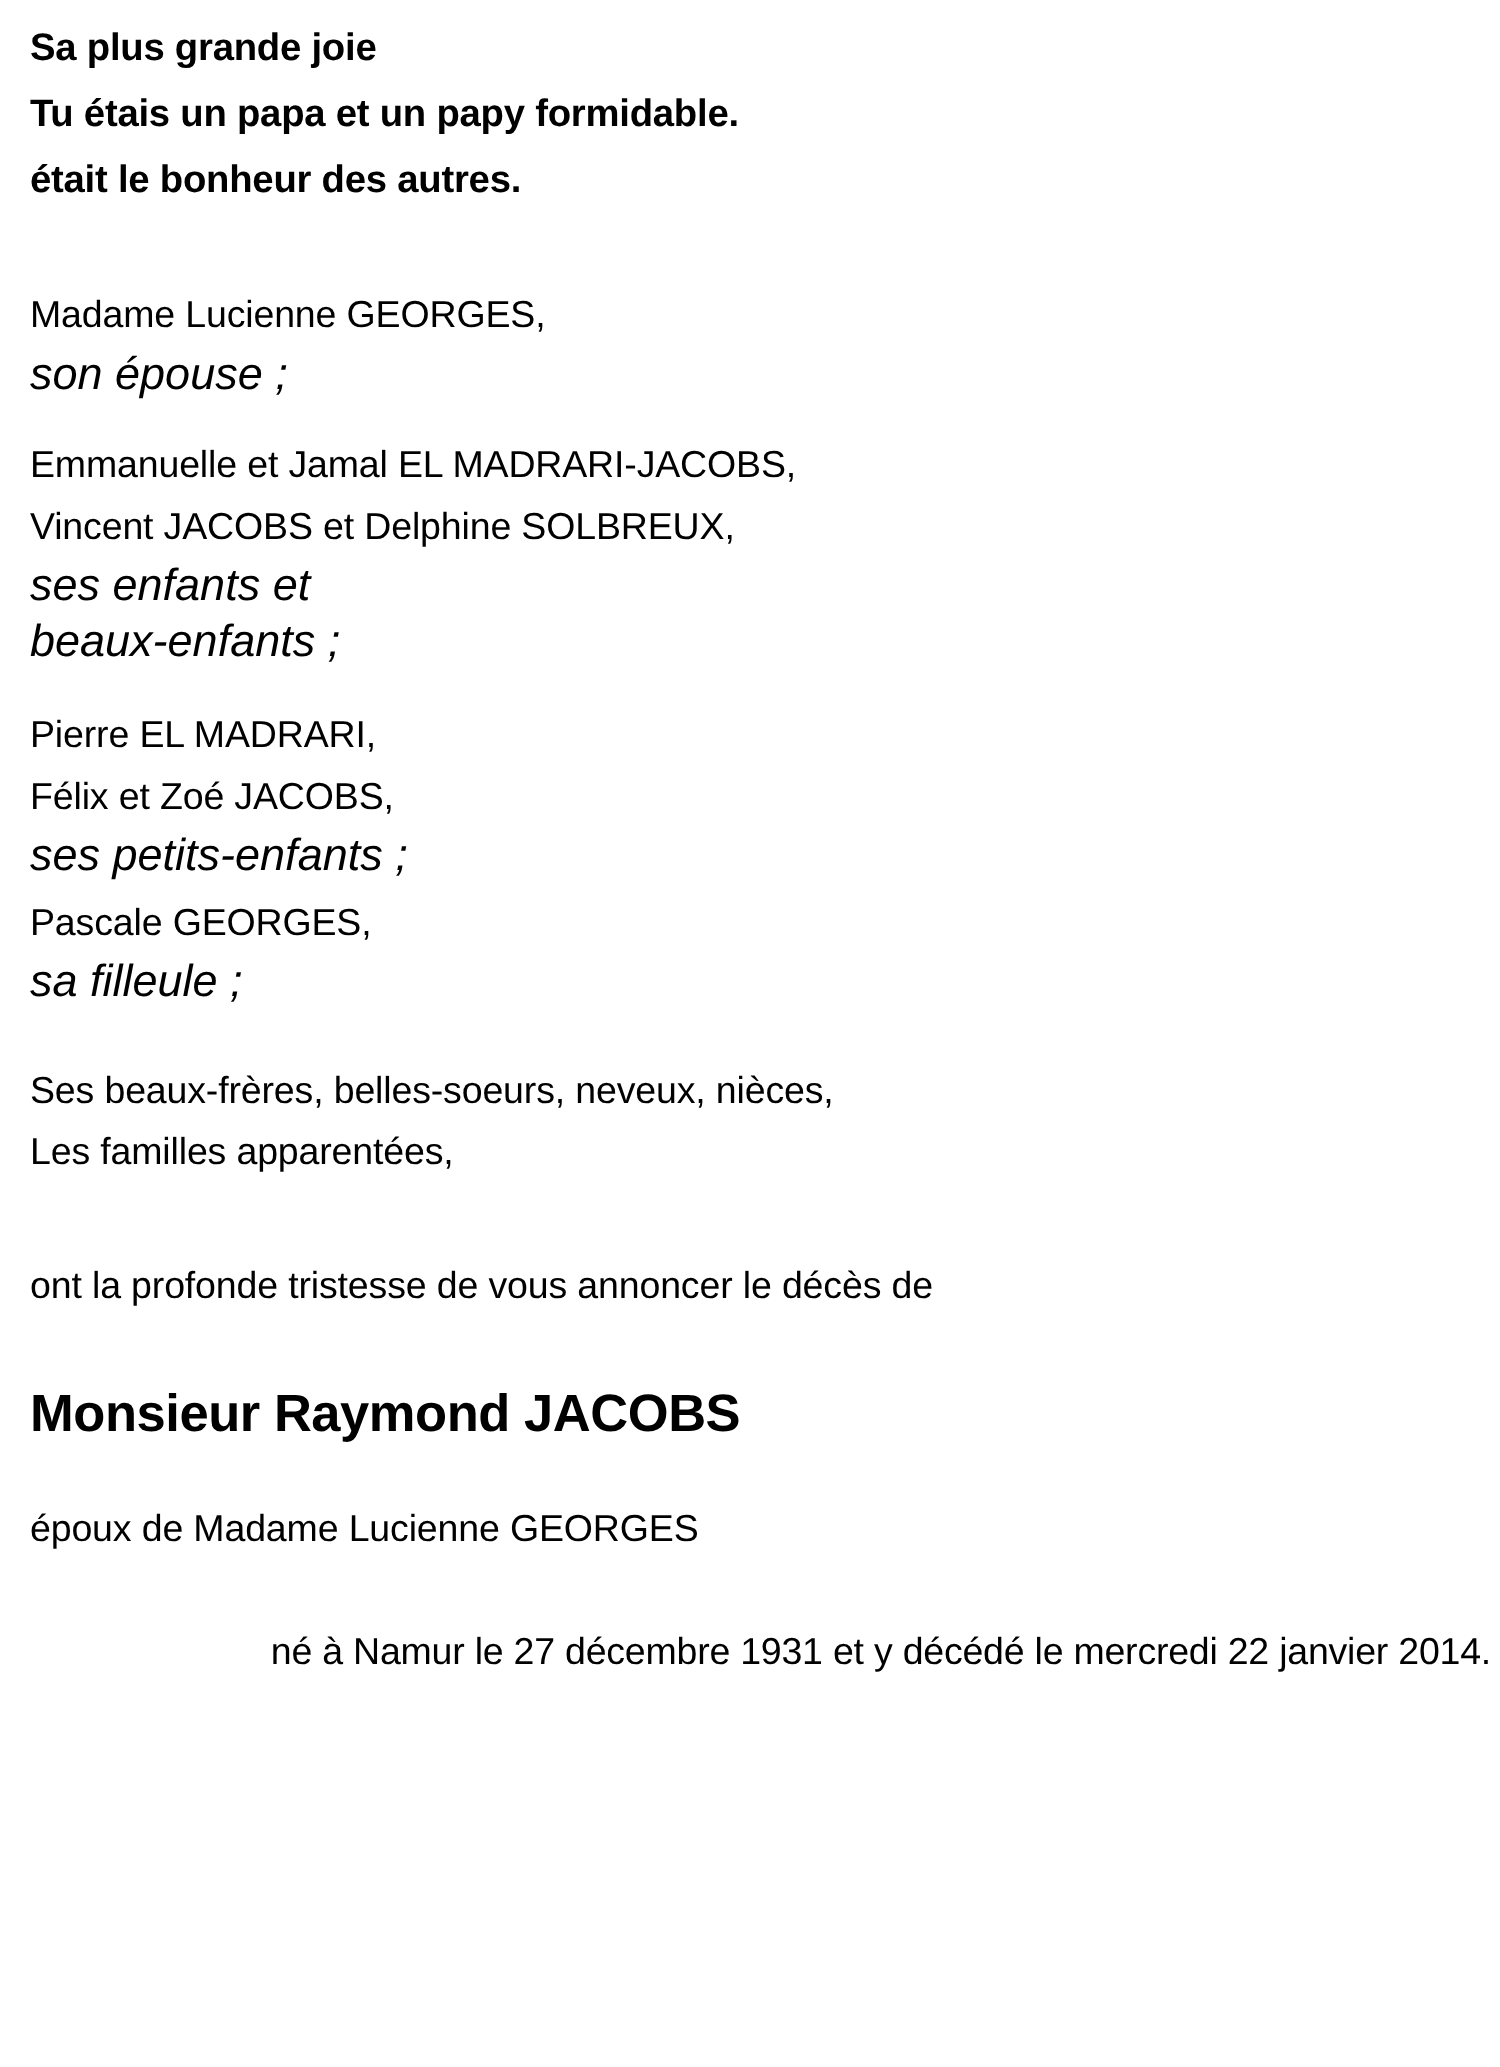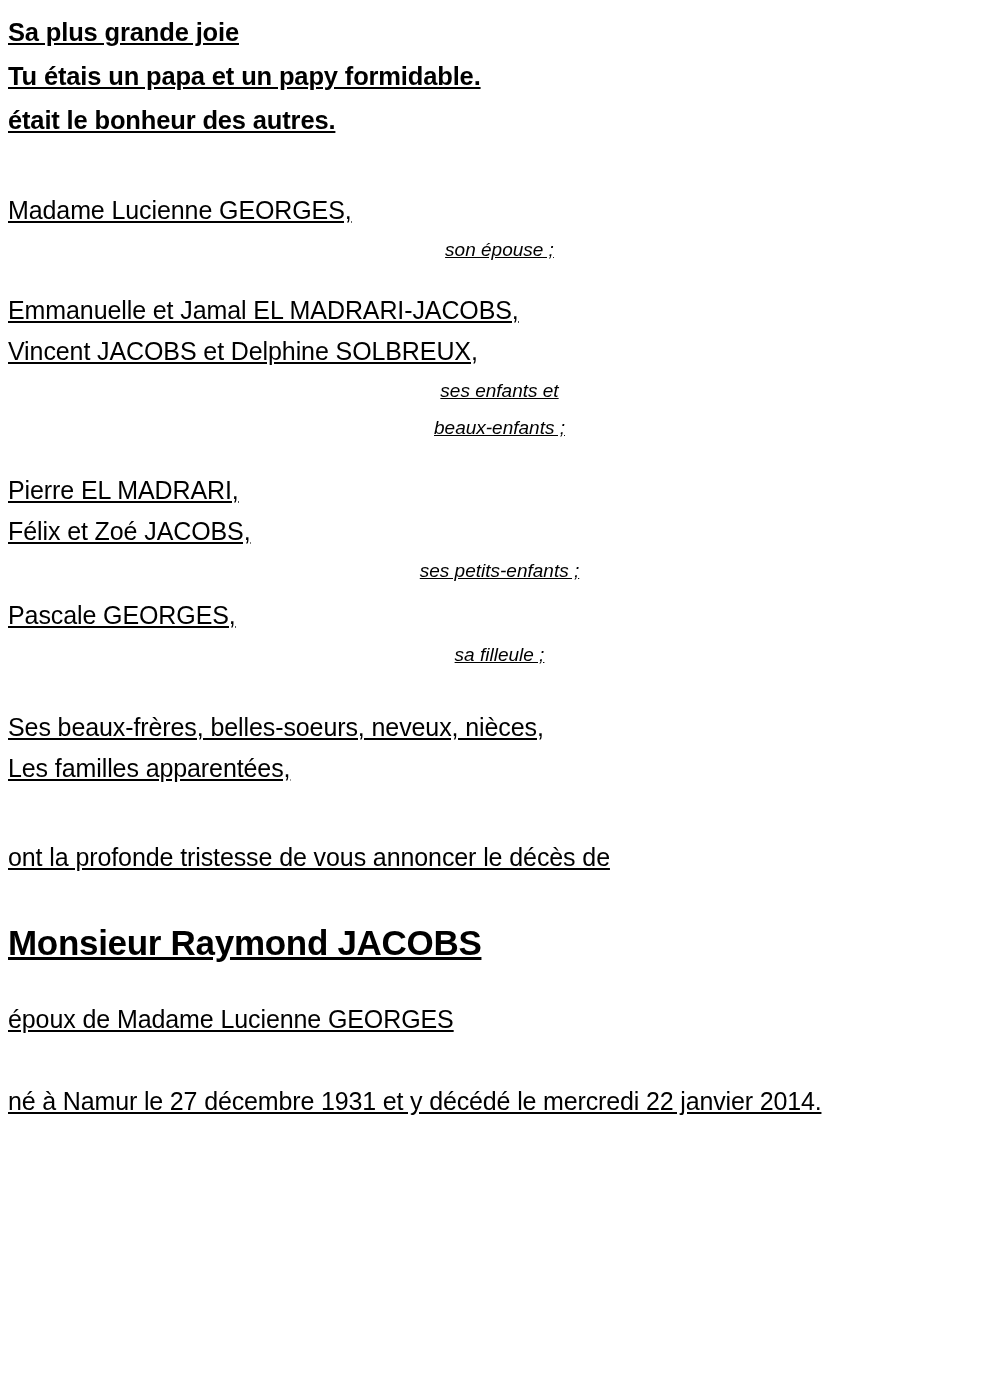--- a/index.html
+++ b/index.html
@@ -13,22 +13,21 @@
     height: 1378px;
     font-family: "Liberation Sans", "DejaVu Sans", sans-serif;
     color: #000000;
     overflow: hidden;
     position: relative;
   }
   .notice {
     box-sizing: border-box;
     width: 1000px;
     height: 1378px;
-    padding: 10px 6px 0 8px;
-    text-decoration: underline;
+    padding: 10px 6px 0 20px;
   }
 
   
   .epitaph {
     margin: 0 0 48px 0;
   }
   .epitaph-line {
     font-weight: bold;
     font-size: 25.5px;
     line-height: 44px;
@@ -50,23 +49,23 @@
     width: 640px;
   }
   .name-line {
     font-size: 25px;
     line-height: 41px;
     letter-spacing: -0.1px;
     white-space: nowrap;
   }
   .roster-relation {
     display: block;
-    text-align: center;
+    text-align: left;
     font-style: italic;
-    font-size: 19px;
+    font-size: 30px;
     line-height: 37px;
     letter-spacing: 0px;
     padding-right: 3px;
   }
   .relation-line {
     display: block;
     white-space: nowrap;
   }
 
   .group-spouse   { margin-bottom: 22px; }
@@ -121,20 +120,21 @@
     line-height: 41.5px;
     letter-spacing: -0.15px;
     margin: 0 0 17px 0;
     max-width: 990px;
   }
   .body-par:last-child {
     margin-bottom: 0;
   }
   .par-tight {
     margin-bottom: 16px;
+    text-align: right;
   }
 </style>
 </head>
 <body>
 
 <div class="notice">
 
   <div class="epitaph">
     <div class="epitaph-line">Sa plus grande joie</div>
     <div class="epitaph-line">Tu étais un papa et un papy formidable.</div>

